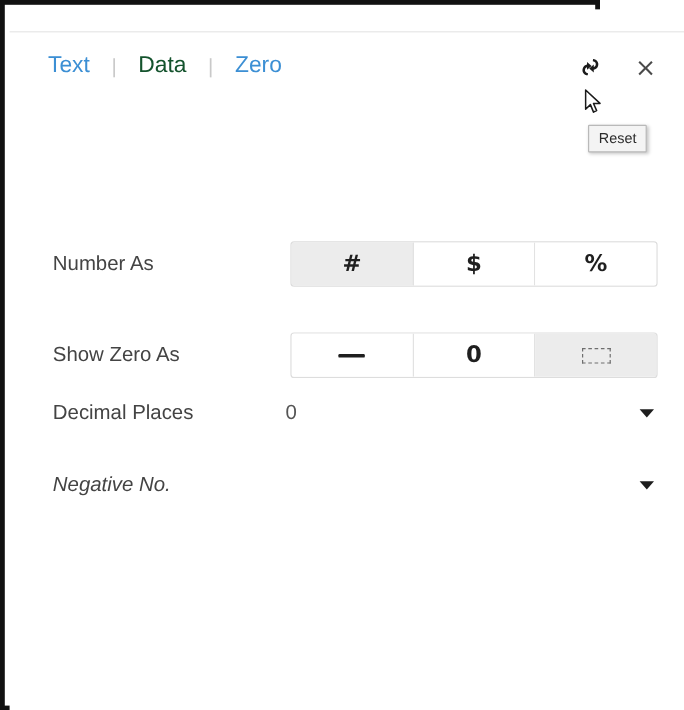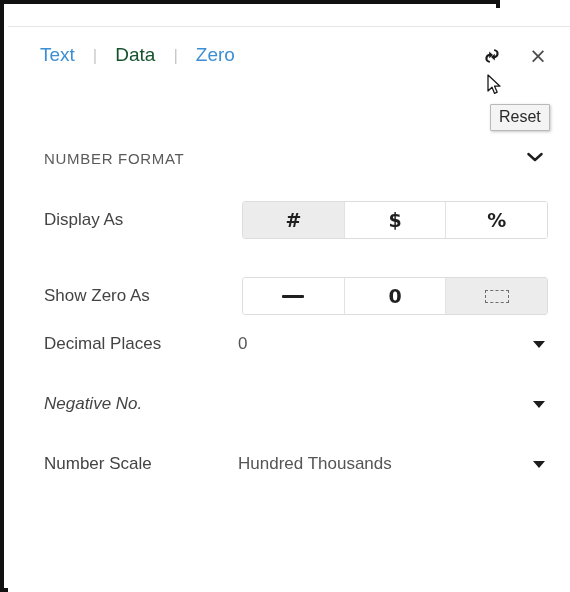--- a/index.html
+++ b/index.html
@@ -98,21 +98,21 @@
     pointer-events: none;
   }
   .tooltip {
     position: absolute;
     left: 482px;
     top: 96px;
     background: #f4f4f4;
     border: 1px solid #b9b9b9;
     box-shadow: 1px 1px 3px rgba(0,0,0,0.22);
     padding: 3px 8px 4px 8px;
-    font-size: 16px;
+    font-size: 12px;
     color: #2a2a2a;
     border-radius: 1px;
     white-space: nowrap;
     text-align: center;
   }
 
   
   .section-head {
     position: absolute;
     left: 0; top: 134px;
@@ -266,31 +266,23 @@
           <span class="close-x">×</span>
         </div>
       </div>
     </div>
 
     <svg class="cursor" viewBox="0 0 16 22">
       <path d="M1 1 L1 17 L5 13.2 L7.6 19.4 L10.2 18.2 L7.6 12.2 L13 12.2 Z" fill="#ffffff" stroke="#1a1a1a" stroke-width="1.3" stroke-linejoin="round"></path>
     </svg>
     <div class="tooltip">Reset</div>
 
-    <div class="section-head">
-      <div class="section-title">NUMBER FORMAT</div>
-      <div class="section-chevron">
-        <svg width="18" height="12" viewBox="0 0 18 12">
-          <path d="M2.4 3 L9 9 L15.6 3" fill="none" stroke="#1d1d1d" stroke-width="2.4" stroke-linecap="round" stroke-linejoin="round"></path>
-        </svg>
-      </div>
-    </div>
 
     <div class="row" style="top:188px;">
-      <div class="row-label">Display As</div>
+      <div class="row-label">Number As</div>
       <div class="seg-group">
         <div class="seg selected">#</div>
         <div class="seg">$</div>
         <div class="seg">%</div>
       </div>
     </div>
 
     <div class="row" style="top:264px;text-align:center;">
       <div class="row-label">Show Zero As</div>
       <div class="seg-group">
@@ -317,25 +309,16 @@
     <div class="row" style="top:372px;font-style:italic;">
       <div class="row-label">Negative No.</div>
       <div class="row-value"></div>
       <div class="caret">
         <svg width="14" height="9" viewBox="0 0 14 9">
           <path d="M1 1 L13 1 L7 8 Z" fill="#1d1d1d"></path>
         </svg>
       </div>
     </div>
 
-    <div class="row" style="top:432px;">
-      <div class="row-label">Number Scale</div>
-      <div class="row-value">Hundred Thousands</div>
-      <div class="caret">
-        <svg width="14" height="9" viewBox="0 0 14 9">
-          <path d="M1 1 L13 1 L7 8 Z" fill="#1d1d1d"></path>
-        </svg>
-      </div>
-    </div>
 
 
   </div>
 </div>
 
 </body></html>

